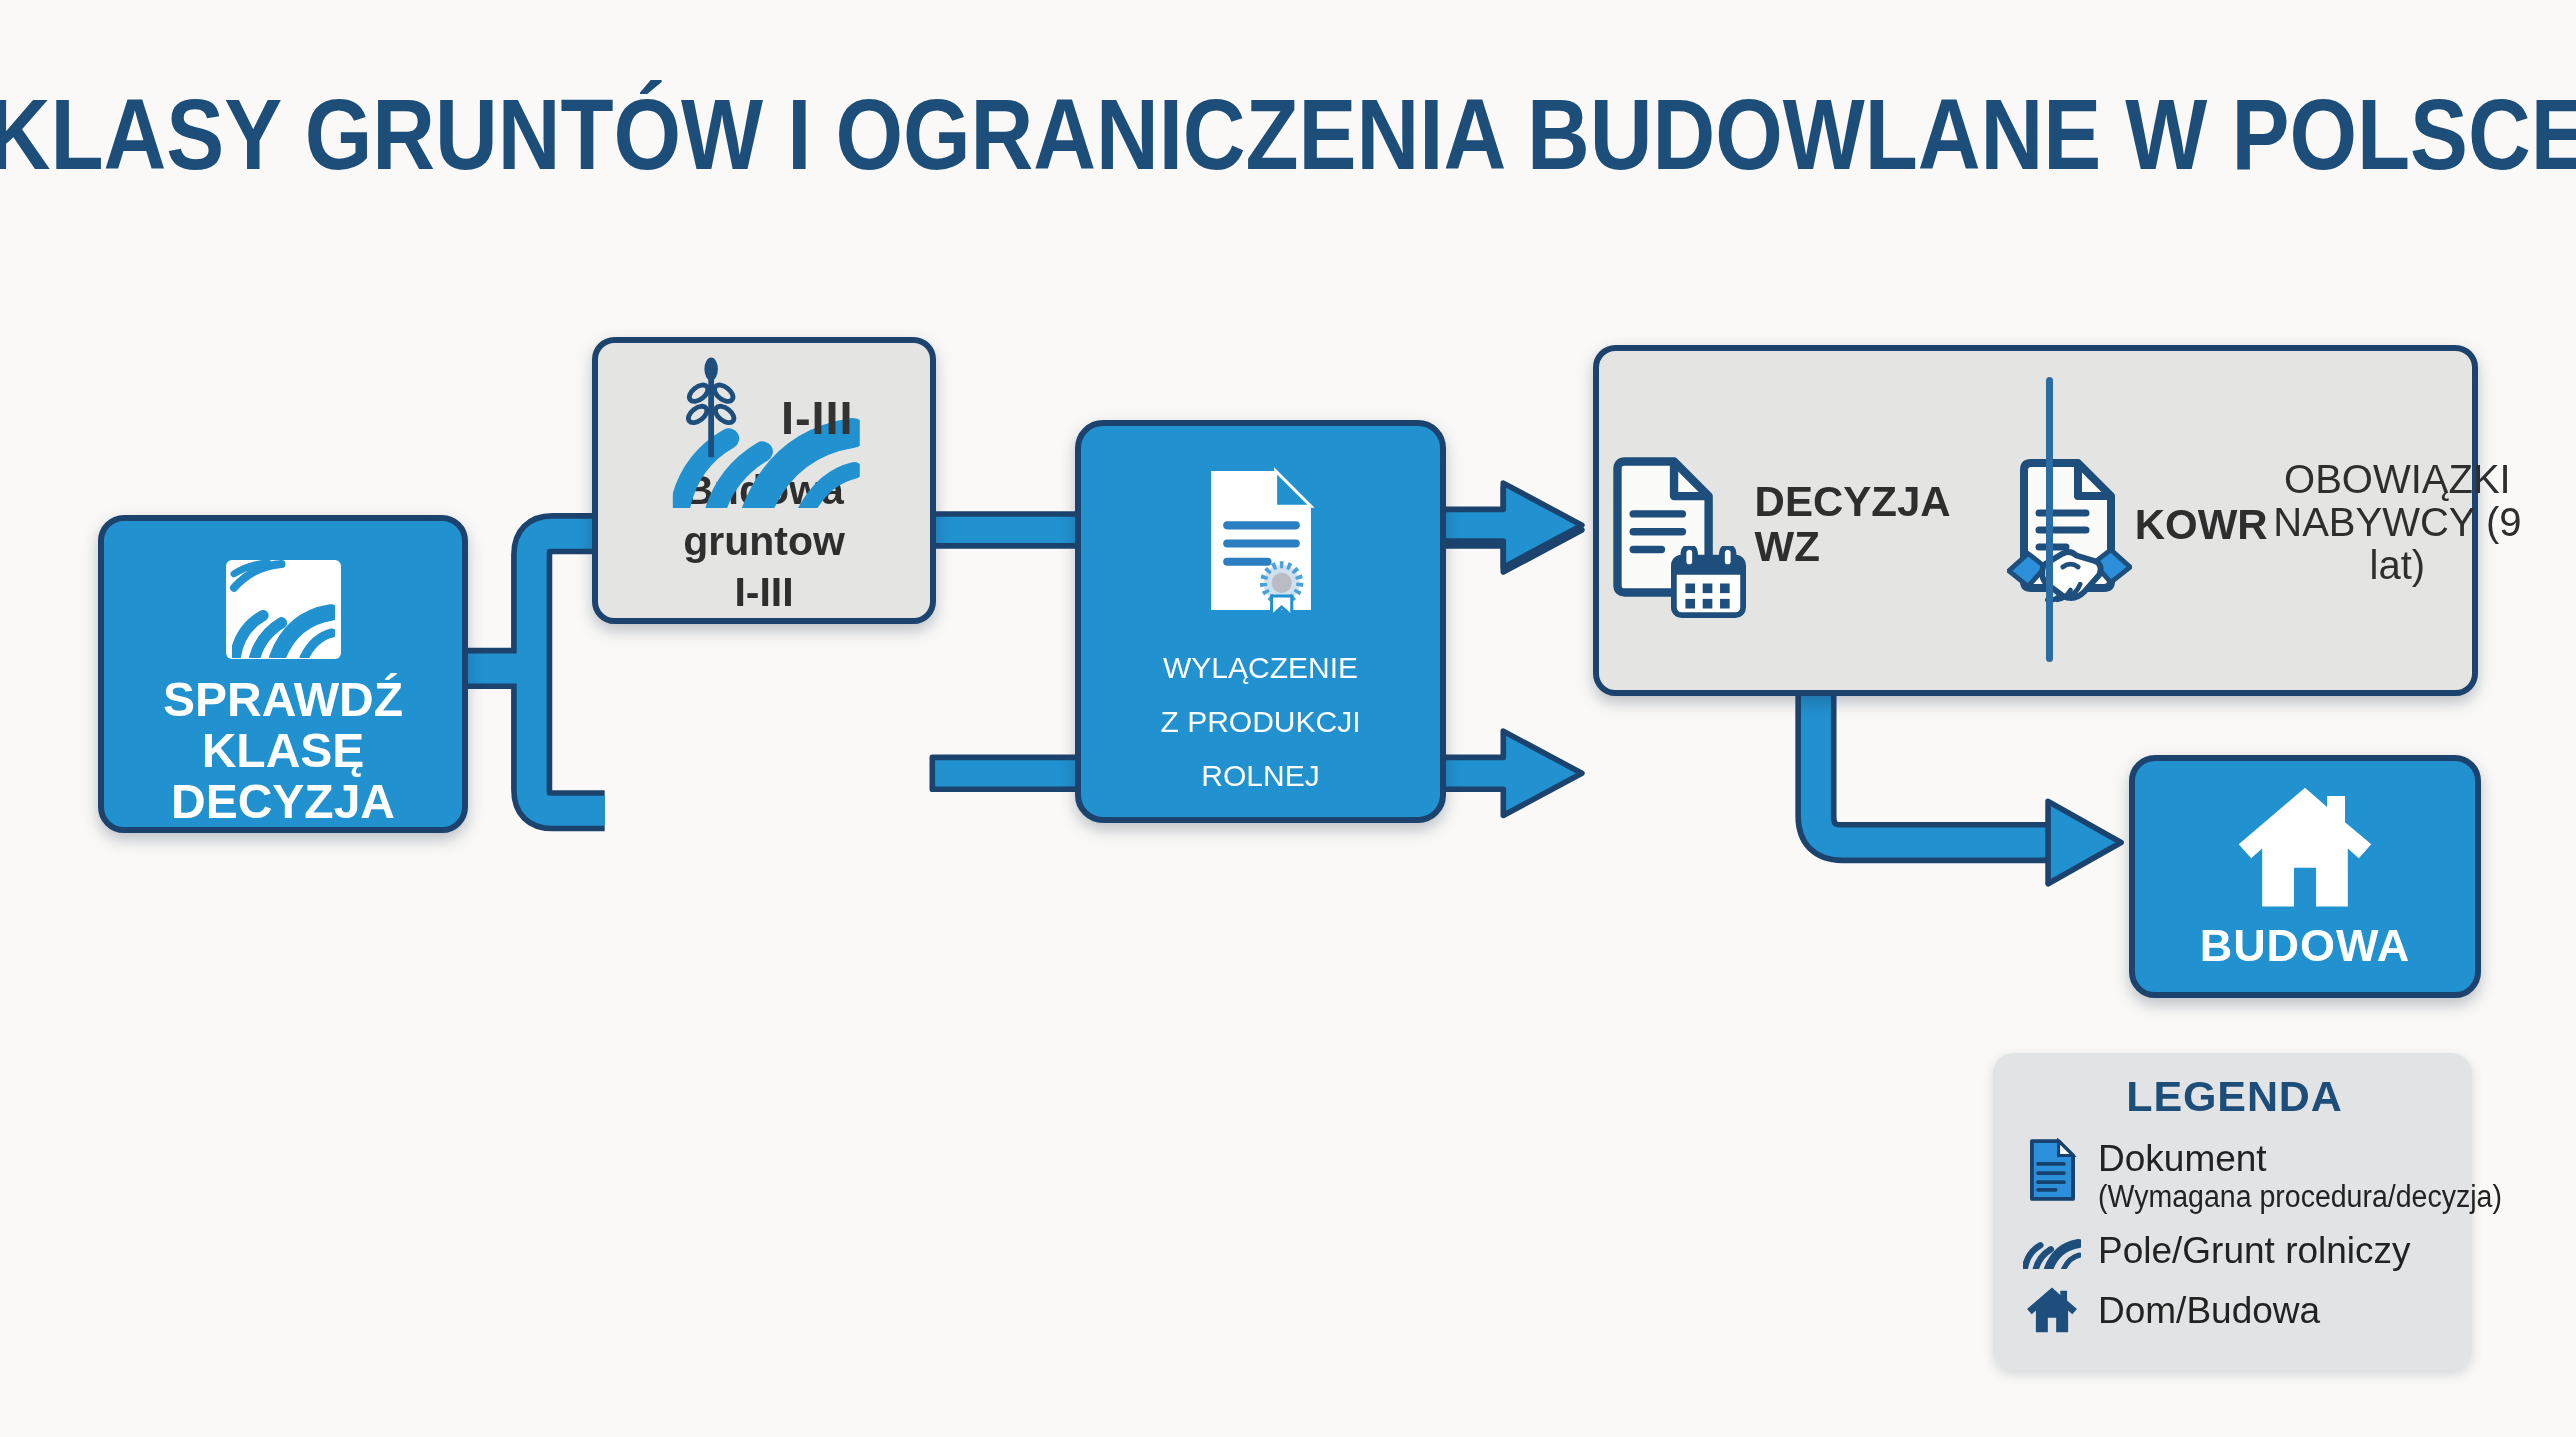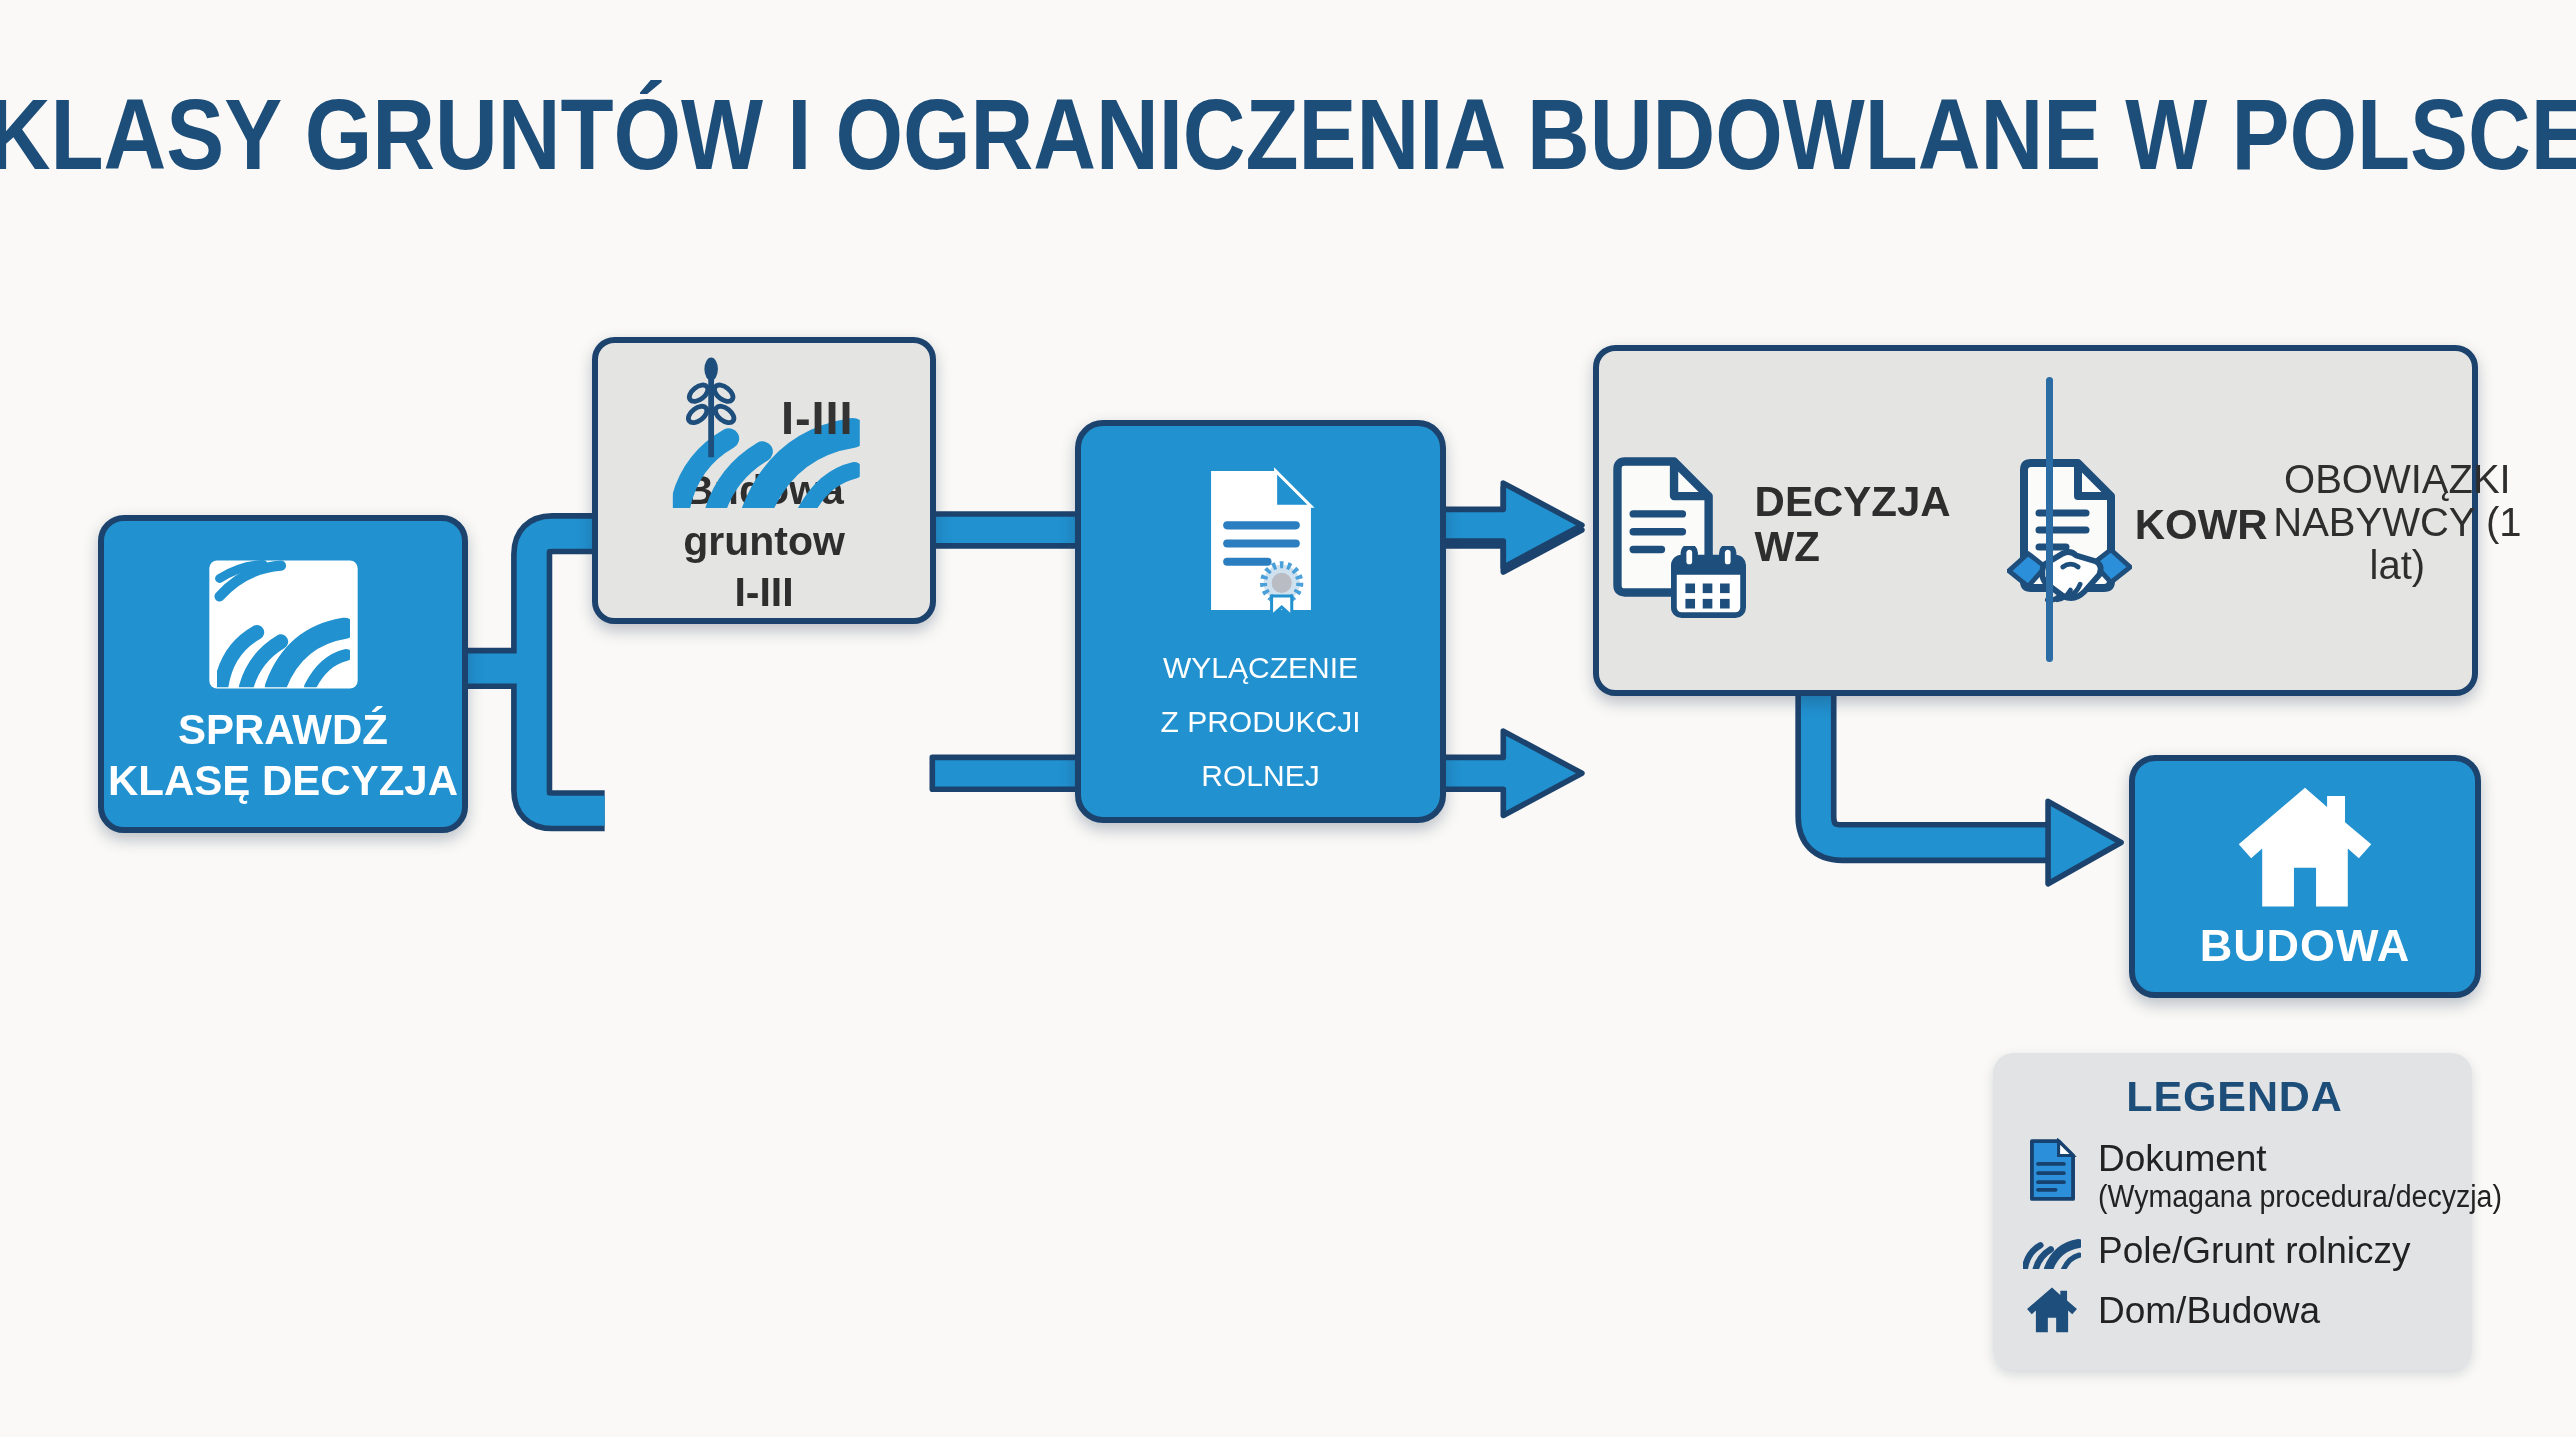--- a/index.html
+++ b/index.html
@@ -36,21 +36,21 @@
 
   .b-check    { left:98px;  top:515px; width:370px; height:318px; }
   .b-c13      { left:592px;  top:337px; width:344px; height:287px; border-radius:22.5px; }
   .b-c46      { left:592px;  top:696px; width:344px; height:281px; border-radius:22.5px; }
   .b-excl     { left:1075px; top:420px; width:371px; height:403px; border-radius:28px; }
   .b-wzkowr   { left:1593px; top:345px; width:885px; height:351px; border-radius:22.5px; flex-direction:row; }
   .b-budowa   { left:2129px; top:755px; width:352px; height:243px; }
   .cond   { display:inline-block; transform:scaleX(0.85); transform-origin:center; white-space:nowrap; }
   .cond92 { display:inline-block; transform:scaleX(0.92); transform-origin:center; white-space:nowrap; }
 
-  .b-check .node-label { margin-top:13px; font-size:42px; line-height:51px; text-align:center; font-weight:700; }
+  .b-check .node-label { margin-top:13px; font-size:48px; line-height:51px; text-align:center; font-weight:700; }
   .b-check svg.ic-whitefield { margin-top:37px; width:157px; height:133px; }
 
   .cluster { position:relative; width:100%; height:164px; }
   .cluster svg.ic-wheatfield { position:absolute; width:215px; height:152px; }
   .c13-pos { left:58px; top:13px; }
   .c46-pos { left:37px; top:11.2px; }
   .badge {
     position:absolute; font-weight:700; font-size:47px; color:#333;
     letter-spacing:0.9px; white-space:nowrap;
   }
@@ -269,21 +269,21 @@
         <svg class="doc2" viewBox="0 0 105 135">
           <use href="#sym-docoutline" style="color:#1e4e7c"></use>
         </svg>
         <svg class="hands" viewBox="0 0 130 80">
           <use href="#sym-handshake"></use>
         </svg>
       </div>
       <div class="half-title">KOWR</div>
       <div class="half-sub">
         <div>OBOWIĄZKI</div>
-        <div>NABYWCY (1 lat)</div>
+        <div>NABYWCY (9 lat)</div>
       </div>
     </div>
   </div>
 
   <div class="box blue b-budowa">
     <svg class="ic-house" viewBox="0 0 100 92">
       <use href="#sym-house" style="color:#ffffff"></use>
     </svg>
     <div class="node-label">BUDOWA</div>
   </div>

